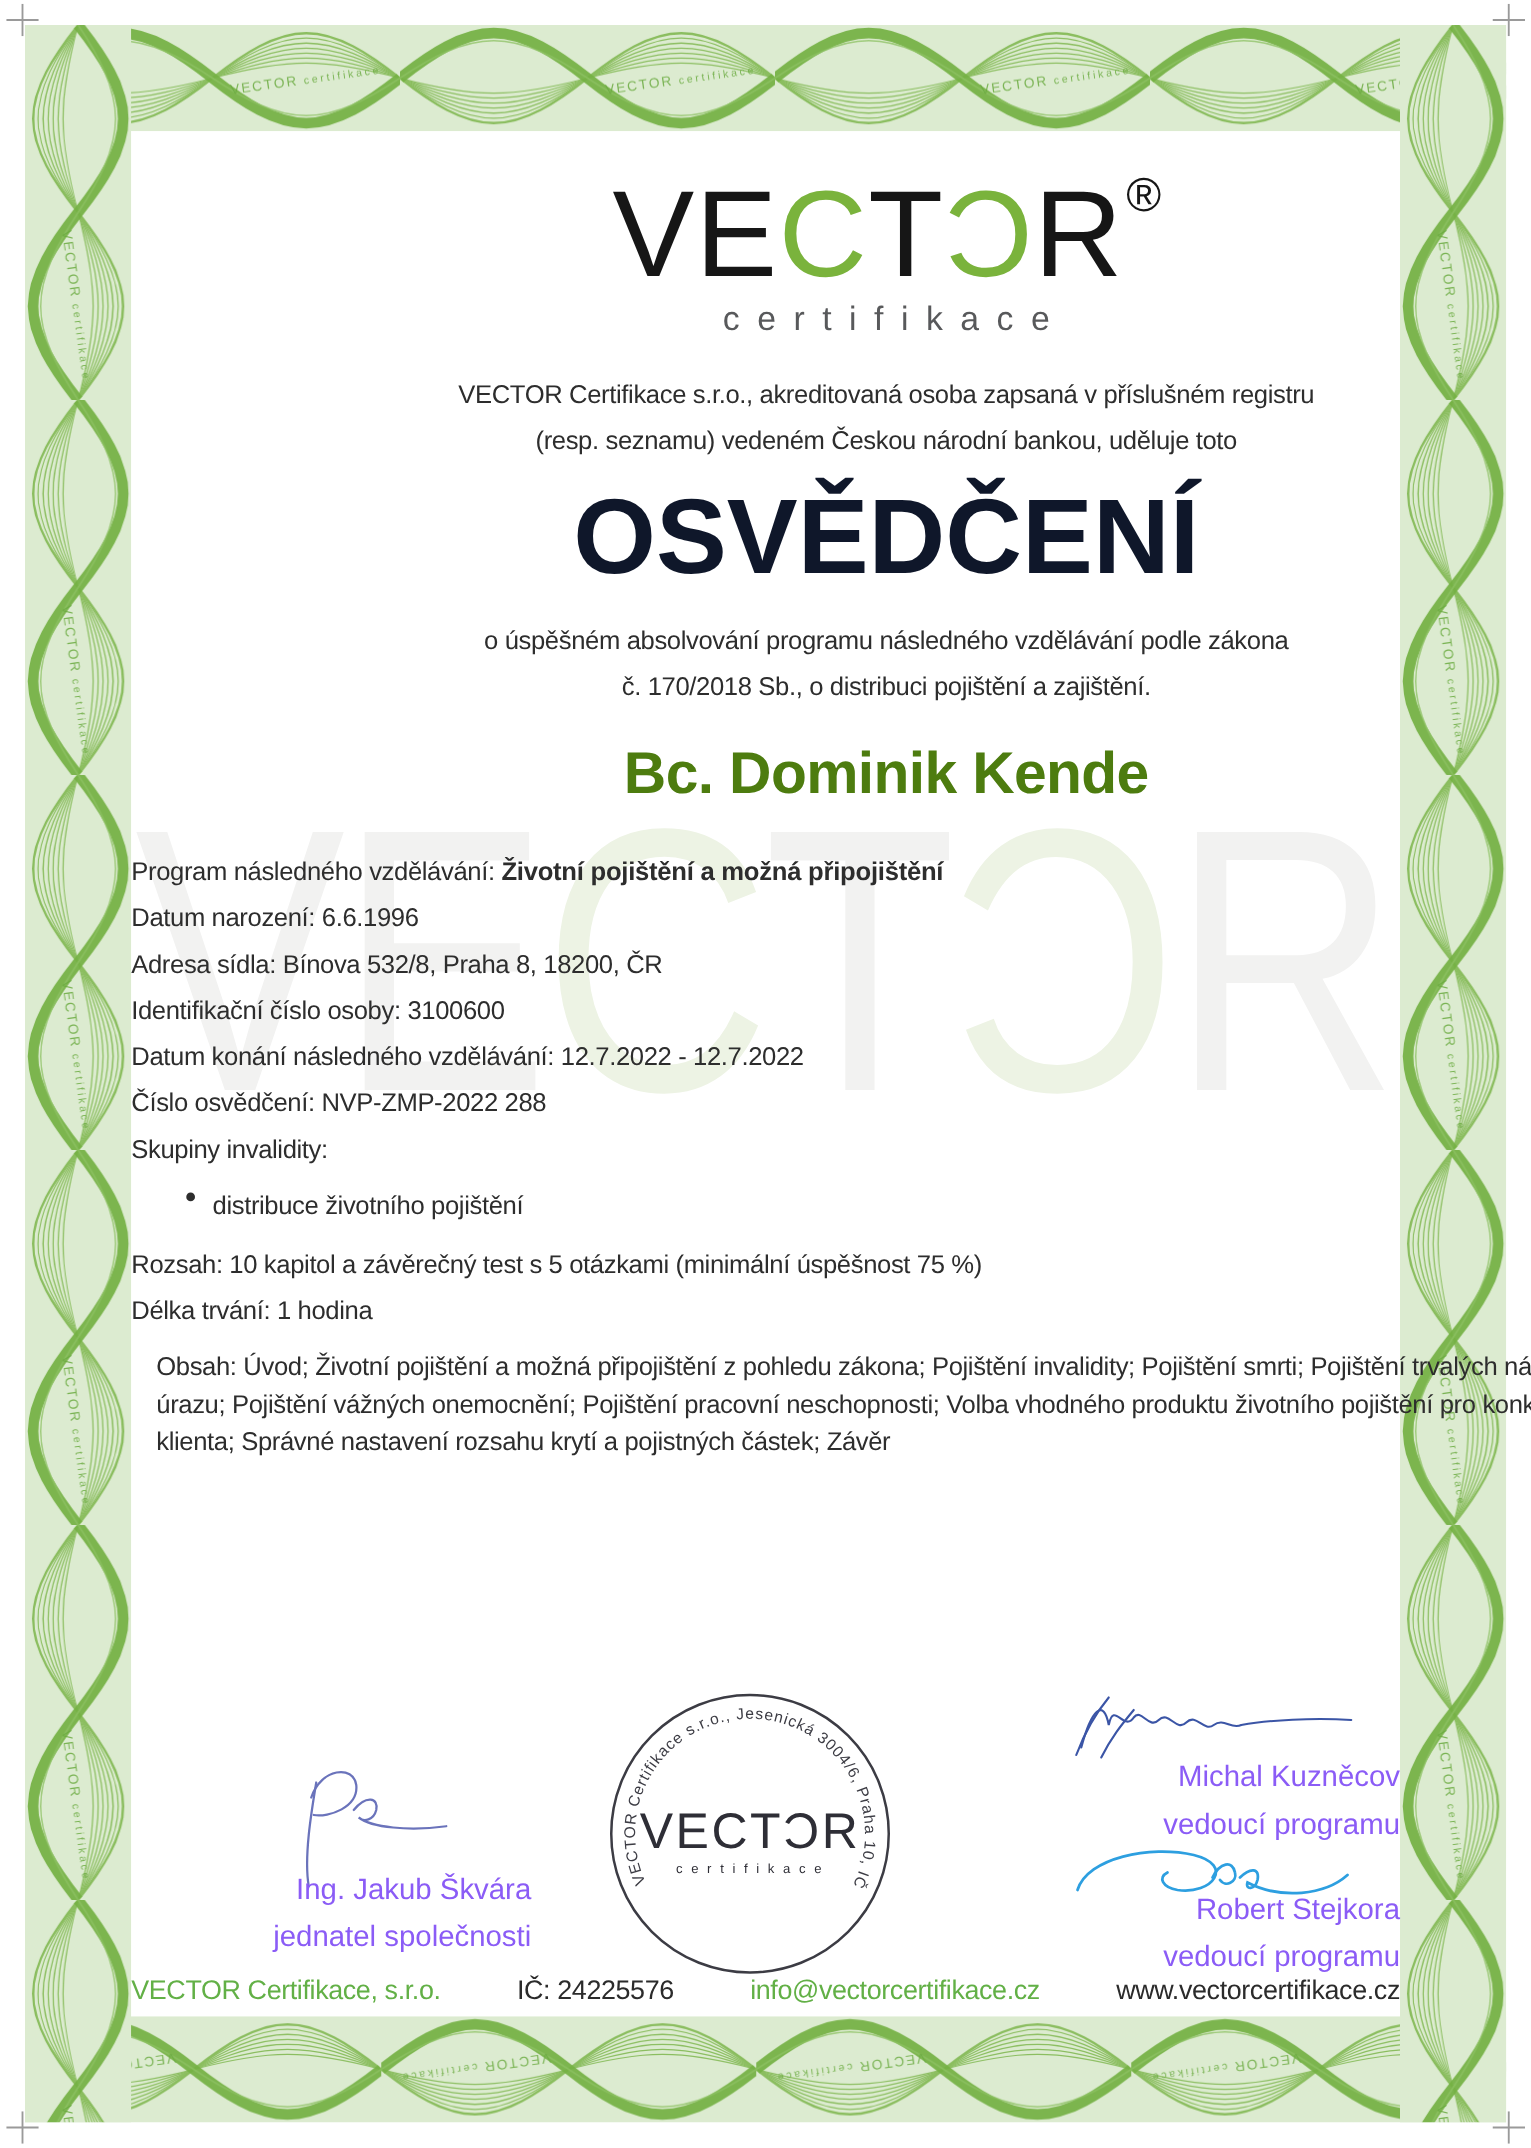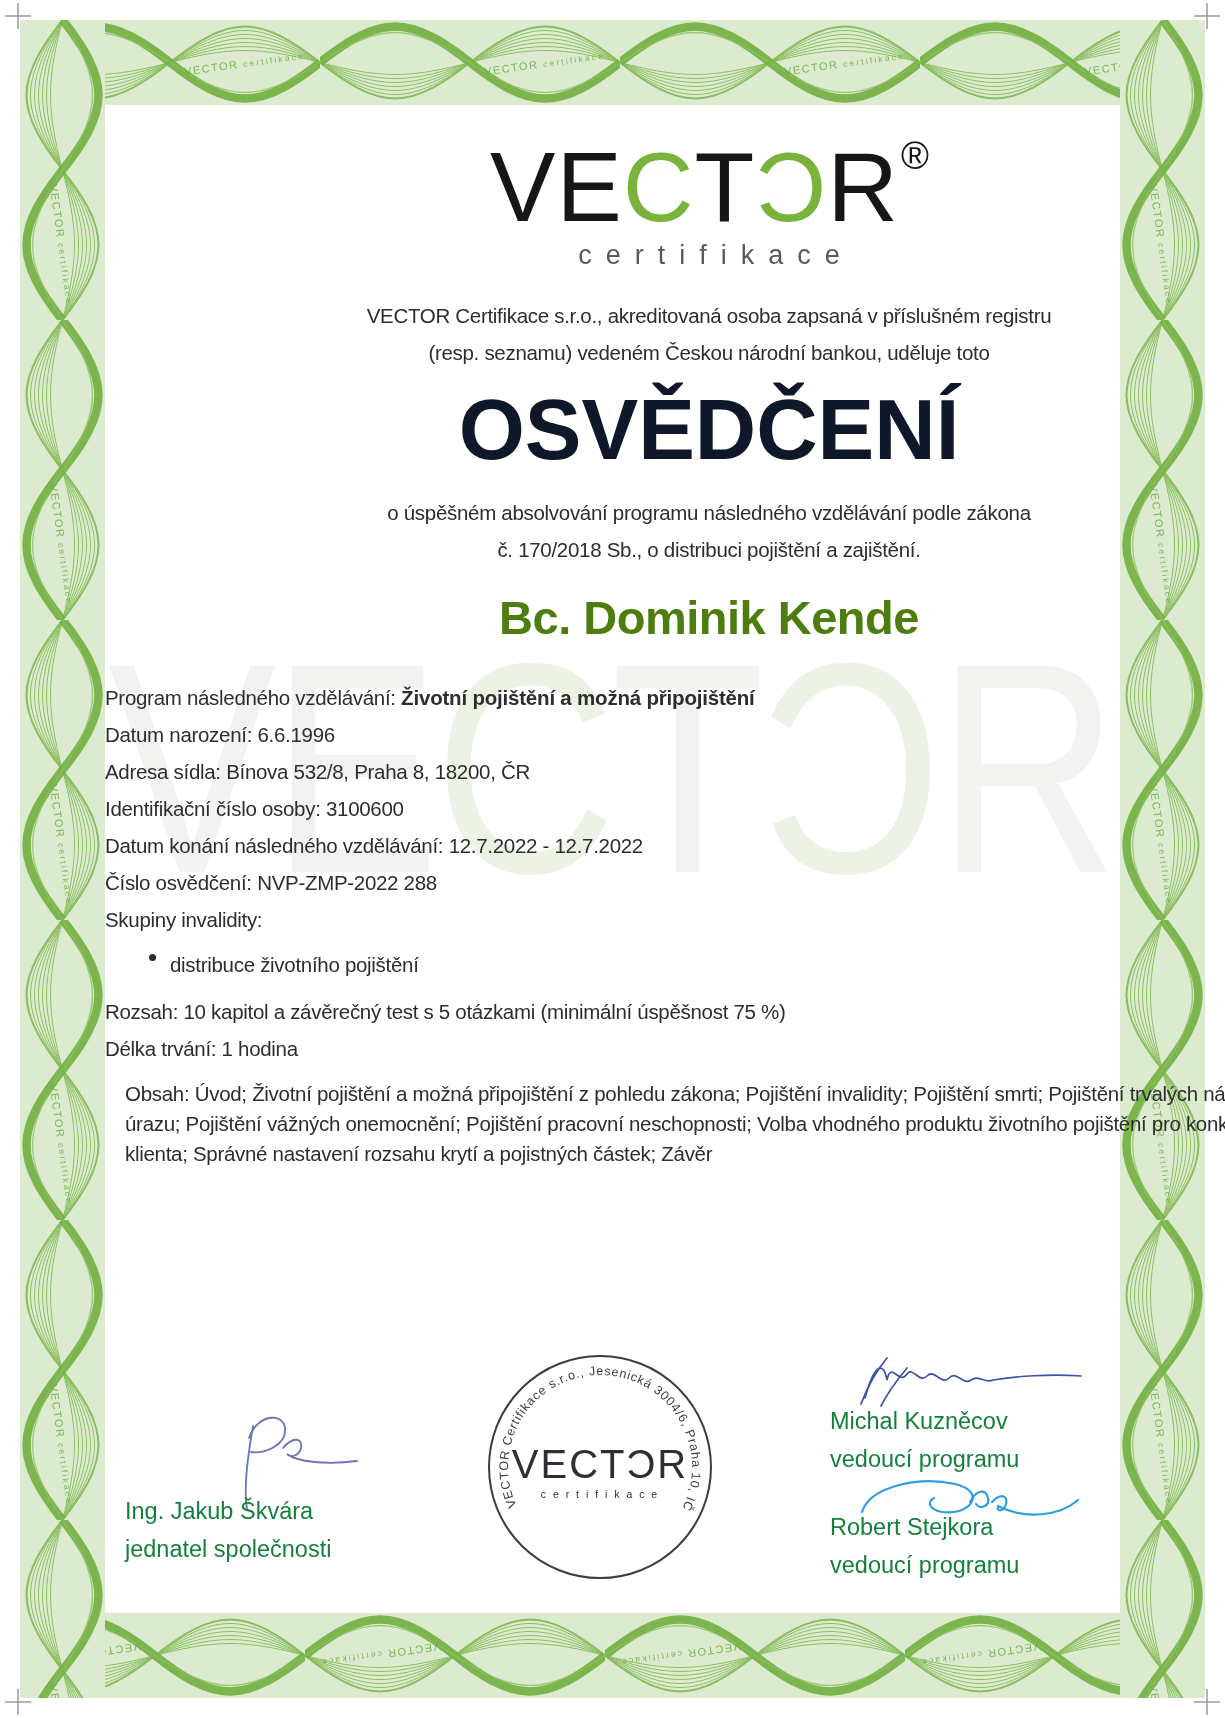--- a/index.html
+++ b/index.html
@@ -30,21 +30,21 @@
   .bullet-dot{width:7px;height:7px;border-radius:50%;background:#2d2d2d;margin-right:14px;flex:0 0 auto;}
   .paragraph{margin-top:20px;text-align:left;font-size:20.5px;line-height:30px;color:#2d2d2d;
              letter-spacing:-0.3px;margin-left:20px;}
   
   .watermark{position:absolute;left:108px;top:618px;z-index:1;font-size:300px;line-height:1;
              white-space:nowrap;font-weight:400;transform:scaleX(0.84);transform-origin:left top;
              letter-spacing:-6px;user-select:none;}
   .watermark .wg{color:#f2f2f1;}
   .watermark .wgr{color:#edf3e4;}
   
-  .sig-block{position:absolute;text-align:left;z-index:3;color:#15803d;font-size:23.5px;}
+  .sig-block{position:absolute;text-align:right;z-index:3;color:#8b5cf6;font-size:23.5px;}
   .sig-block .role{margin-top:11px;}
   .sig-svg{position:absolute;z-index:3;}
   .stamp{position:absolute;left:485px;top:1352px;z-index:3;}
   .footer{position:absolute;left:105px;top:1580px;width:1015px;display:flex;
           justify-content:space-between;align-items:baseline;font-size:21.5px;z-index:3;
           letter-spacing:-0.3px;}
   .footer .green{color:#62b046;}
   .footer .dark{color:#2b2b2b;}
   .footer a{text-decoration:none;}
 </style>
@@ -189,14 +189,20 @@
       <path d="M12,40 C20,14 70,4 105,12 C138,20 120,44 92,40 C80,38 76,30 84,26"></path>
       <path d="M120,30 C126,18 136,16 138,26 C140,34 130,38 126,32"></path>
       <path d="M142,30 C150,22 158,22 156,32 C154,40 146,40 148,34 C175,48 210,44 228,28"></path>
     </g>
   </svg>
   <div class="sig-block" style="left:830px;top:1514px;width:290px;">
     <div>Robert Stejkora</div>
     <div class="role">vedoucí programu</div>
   </div>
 
+  <div class="footer">
+    <span class="green">VECTOR Certifikace, s.r.o.</span>
+    <span class="dark">IČ: 24225576</span>
+    <a href="#" class="green">info@vectorcertifikace.cz</a>
+    <span class="dark">www.vectorcertifikace.cz</span>
+  </div>
 
 </div>
 
 </body></html>

